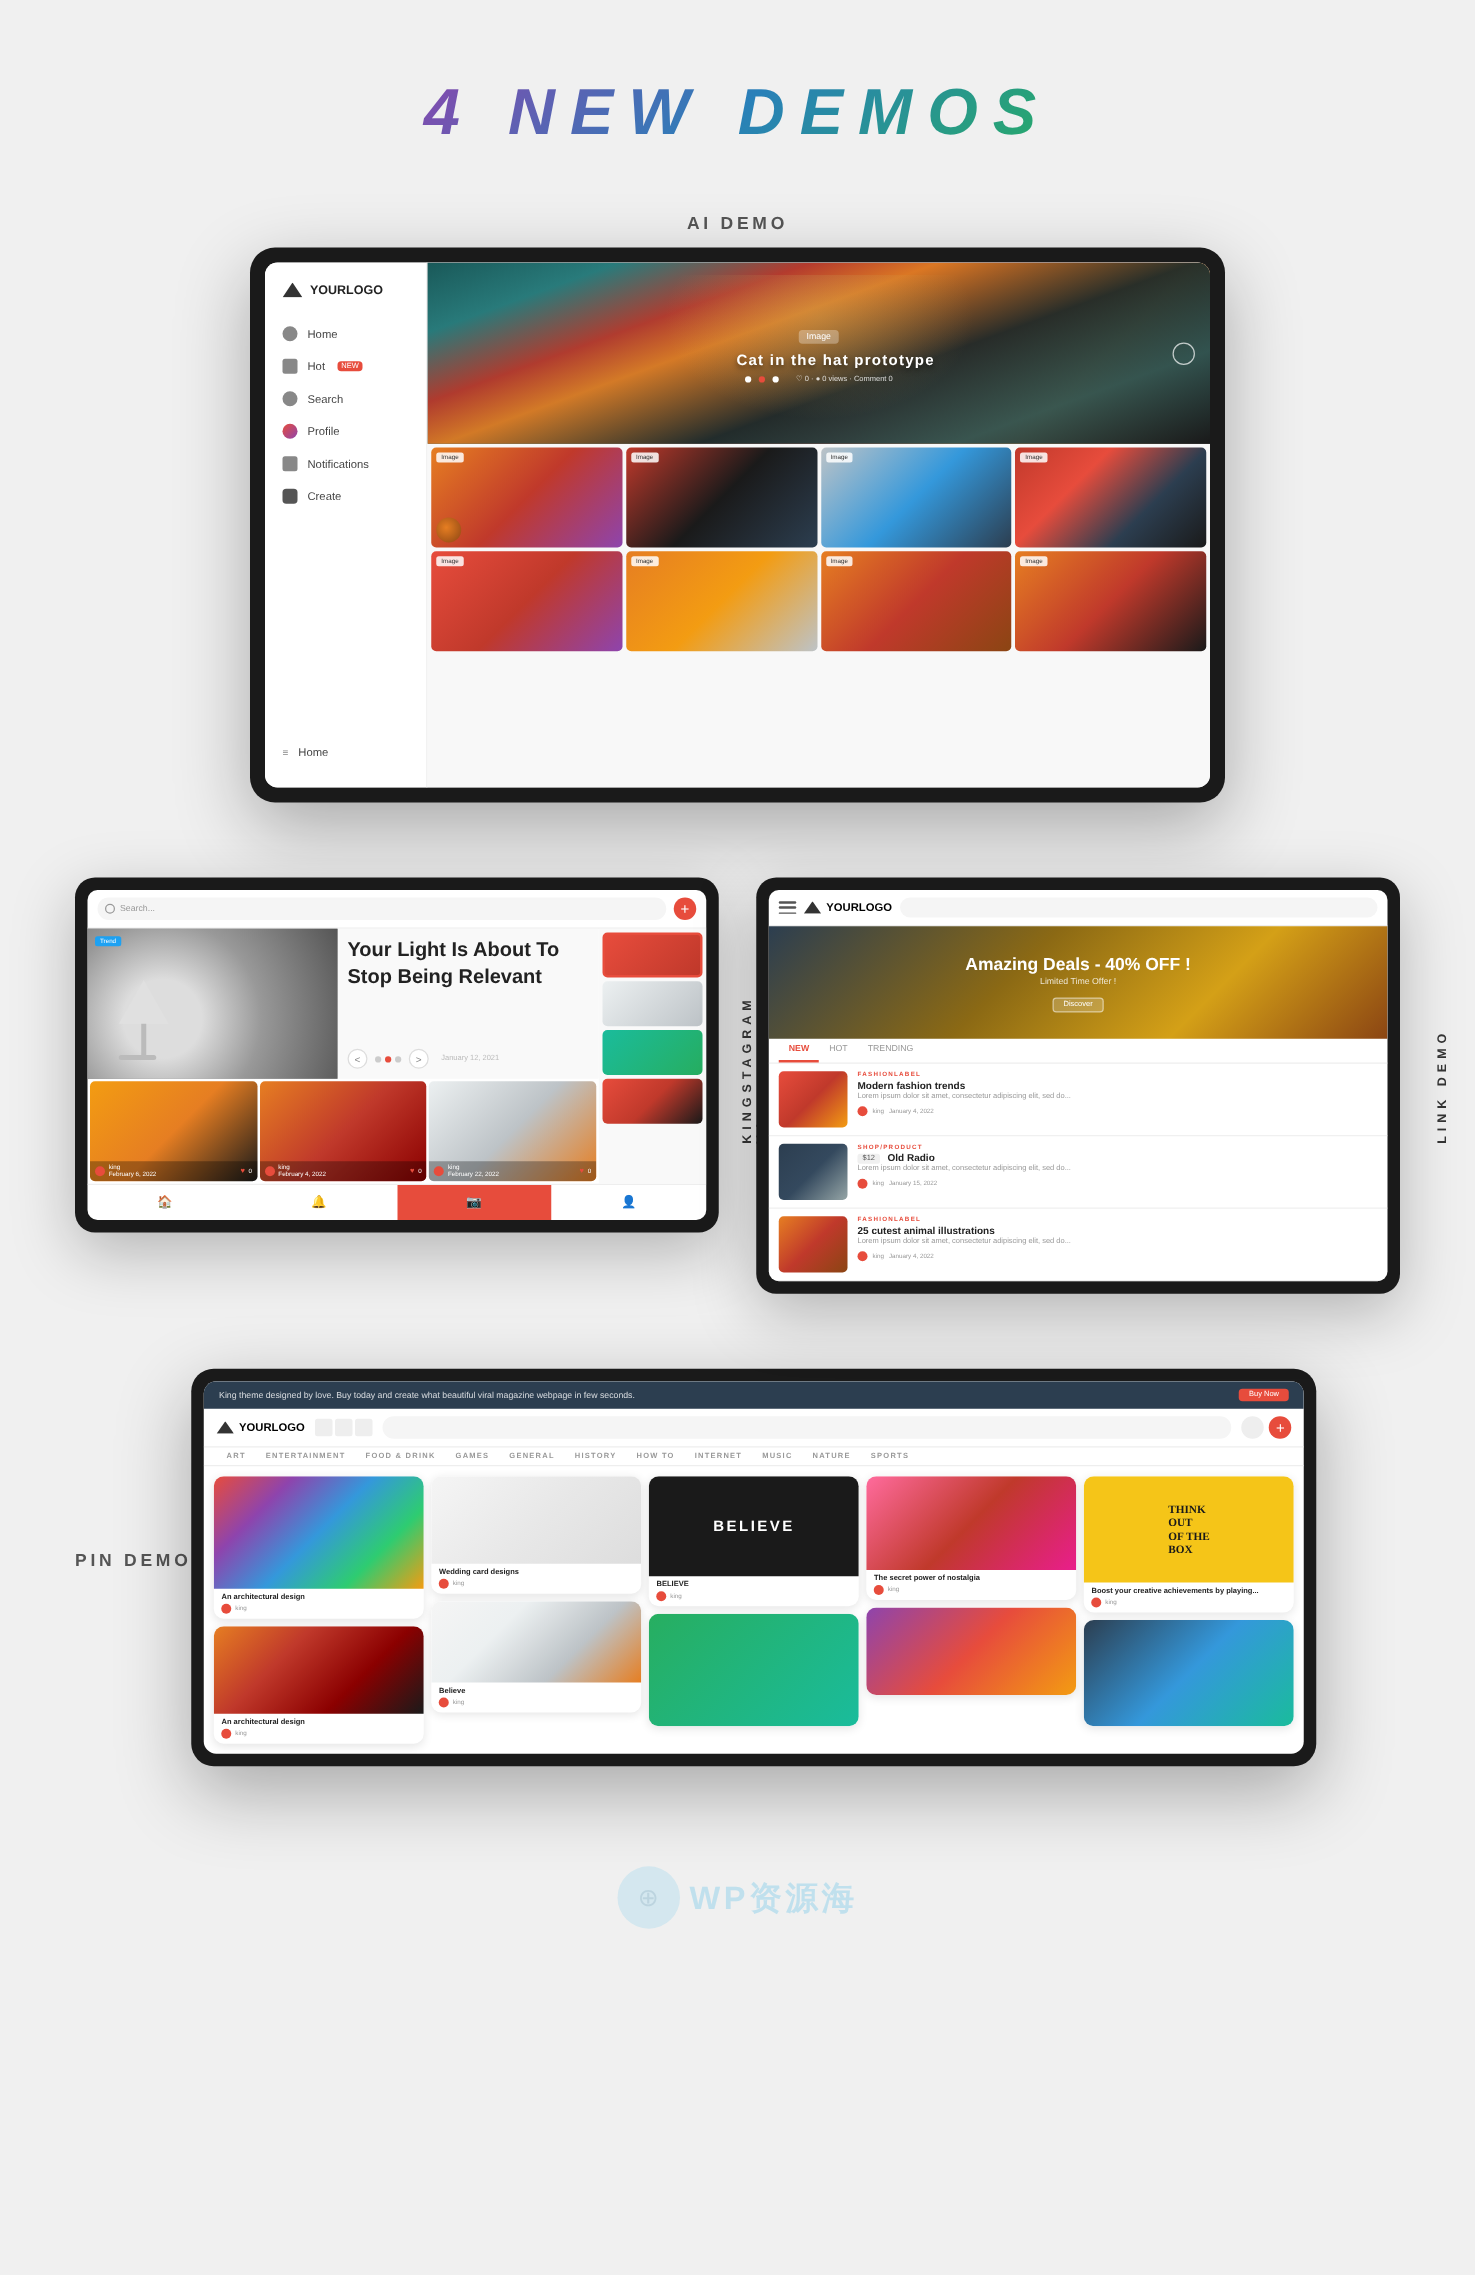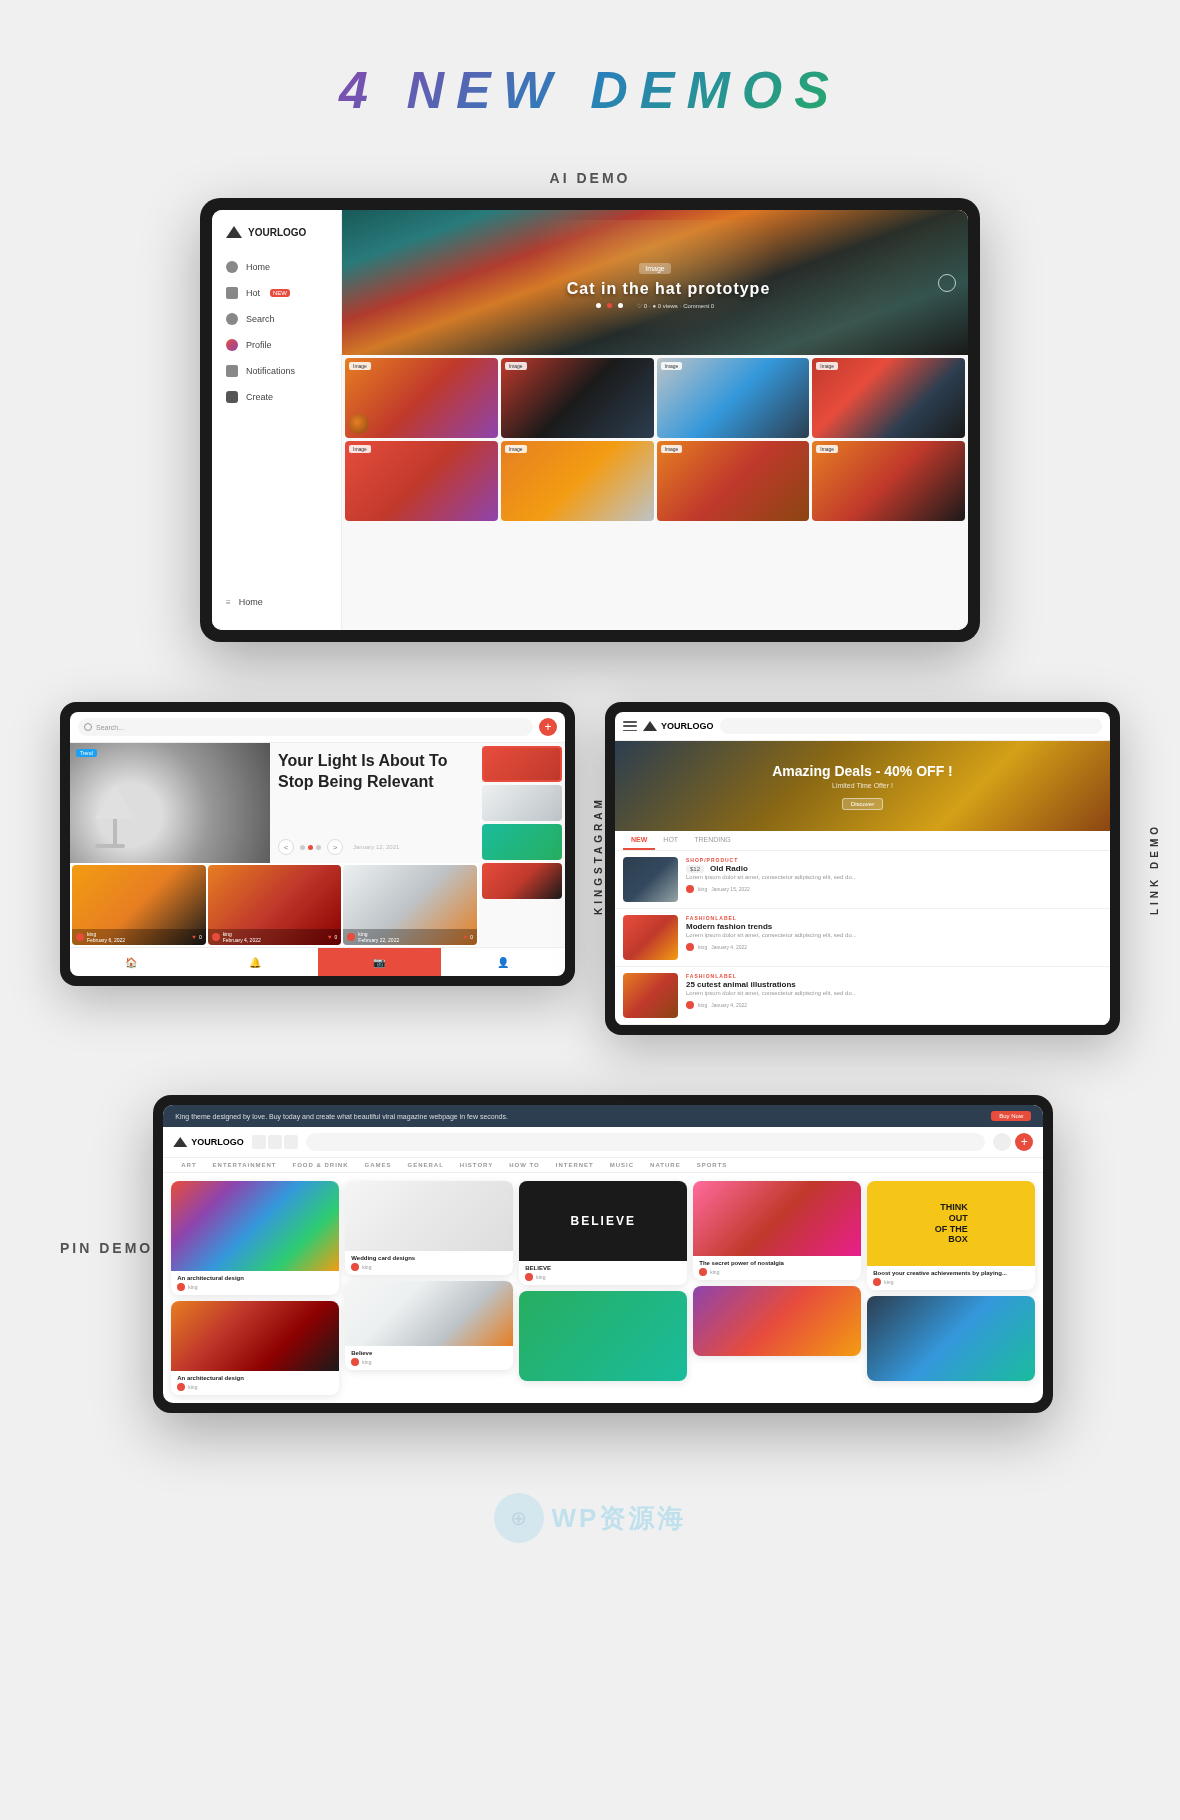--- a/index.html
+++ b/index.html
@@ -175,21 +175,21 @@
     .ai-hero-tag {
       background: rgba(255,255,255,0.3);
       font-size: 7px;
       padding: 2px 6px;
       border-radius: 3px;
       margin-bottom: 6px;
       display: inline-block;
     }
 
     .ai-hero-title {
-      font-size: 16px;
+      font-size: 12px;
       font-weight: 700;
       letter-spacing: 1px;
       color: #fff;
       text-shadow: 0 2px 4px rgba(0,0,0,0.5);
       padding-left: 27px;
     }
 
     .ai-hero-meta {
       font-size: 6px;
       color: rgba(255,255,255,0.8);
@@ -865,21 +865,21 @@
       color: #999;
     }
 
     
     .pci-1 { height: 90px; background: linear-gradient(135deg, #e74c3c, #8e44ad, #3498db, #2ecc71, #f39c12); }
     .pci-2 { height: 70px; background: linear-gradient(135deg, #f5f5f5, #e8e8e8, #ddd); }
     .pci-3 { height: 80px; background: #1a1a1a; display: flex; align-items: center; justify-content: center; }
     .pci-3-text { color: #fff; font-size: 12px; font-weight: 900; letter-spacing: 2px; }
     .pci-4 { height: 75px; background: linear-gradient(135deg, #ff6b9d, #c0392b, #e91e8c); }
     .pci-5 { height: 85px; background: #f5c518; display: flex; align-items: center; justify-content: center; }
-    .pci-5-text { color: #1a1a1a; font-size: 9px; font-weight: 900; text-align: right; line-height: 1.2; }
+    .pci-5-text { color: #1a1a1a; font-size: 9px; font-weight: 900; text-align: left; line-height: 1.2; font-family: Liberation Serif, serif; }
     .pci-6 { height: 80px; background: linear-gradient(135deg, #e67e22, #c0392b, #8b0000, #1a1a1a); }
     .pci-7 { height: 65px; background: linear-gradient(135deg, #f5f5f5, #ecf0f1, #bdc3c7, #e67e22); }
     .pci-8 { height: 90px; background: linear-gradient(135deg, #27ae60, #1abc9c); }
     .pci-9 { height: 70px; background: linear-gradient(135deg, #8e44ad, #e74c3c, #f39c12); }
     .pci-10 { height: 85px; background: linear-gradient(135deg, #2c3e50, #3498db, #1abc9c); }
   </style>
 </head>
 <body>
 
 <div class="page-header">
@@ -1111,46 +1111,46 @@
           </div>
         </div>
 
         <div class="link-tabs">
           <div class="link-tab active">NEW</div>
           <div class="link-tab">HOT</div>
           <div class="link-tab">TRENDING</div>
         </div>
 
         <div class="link-article">
-          <div class="link-article-img link-img-2"></div>
-          <div class="link-article-content">
-            <div class="link-article-cat">shop/product</div>
-            <div style="display:flex;align-items:center;gap:6px;">
-              <span class="link-price">$12</span>
-              <div class="link-article-title">Old Radio</div>
-            </div>
-            <div class="link-article-desc">Lorem ipsum dolor sit amet, consectetur adipiscing elit, sed do...</div>
-            <div class="link-article-meta">
-              <div class="link-article-avatar"></div>
-              <span class="link-article-author">king</span>
-              <span class="link-article-author">January 15, 2022</span>
-            </div>
-          </div>
-        </div>
-
-        <div class="link-article">
           <div class="link-article-img link-img-1"></div>
           <div class="link-article-content">
             <div class="link-article-cat">Fashionlabel</div>
             <div class="link-article-title">Modern fashion trends</div>
             <div class="link-article-desc">Lorem ipsum dolor sit amet, consectetur adipiscing elit, sed do...</div>
             <div class="link-article-meta">
               <div class="link-article-avatar"></div>
               <span class="link-article-author">king</span>
               <span class="link-article-author">January 4, 2022</span>
+            </div>
+          </div>
+        </div>
+
+        <div class="link-article">
+          <div class="link-article-img link-img-2"></div>
+          <div class="link-article-content">
+            <div class="link-article-cat">shop/product</div>
+            <div style="display:flex;align-items:center;gap:6px;">
+              <span class="link-price">$12</span>
+              <div class="link-article-title">Old Radio</div>
+            </div>
+            <div class="link-article-desc">Lorem ipsum dolor sit amet, consectetur adipiscing elit, sed do...</div>
+            <div class="link-article-meta">
+              <div class="link-article-avatar"></div>
+              <span class="link-article-author">king</span>
+              <span class="link-article-author">January 15, 2022</span>
             </div>
           </div>
         </div>
 
         <div class="link-article">
           <div class="link-article-img link-img-3"></div>
           <div class="link-article-content">
             <div class="link-article-cat">Fashionlabel</div>
             <div class="link-article-title">25 cutest animal illustrations</div>
             <div class="link-article-desc">Lorem ipsum dolor sit amet, consectetur adipiscing elit, sed do...</div>

